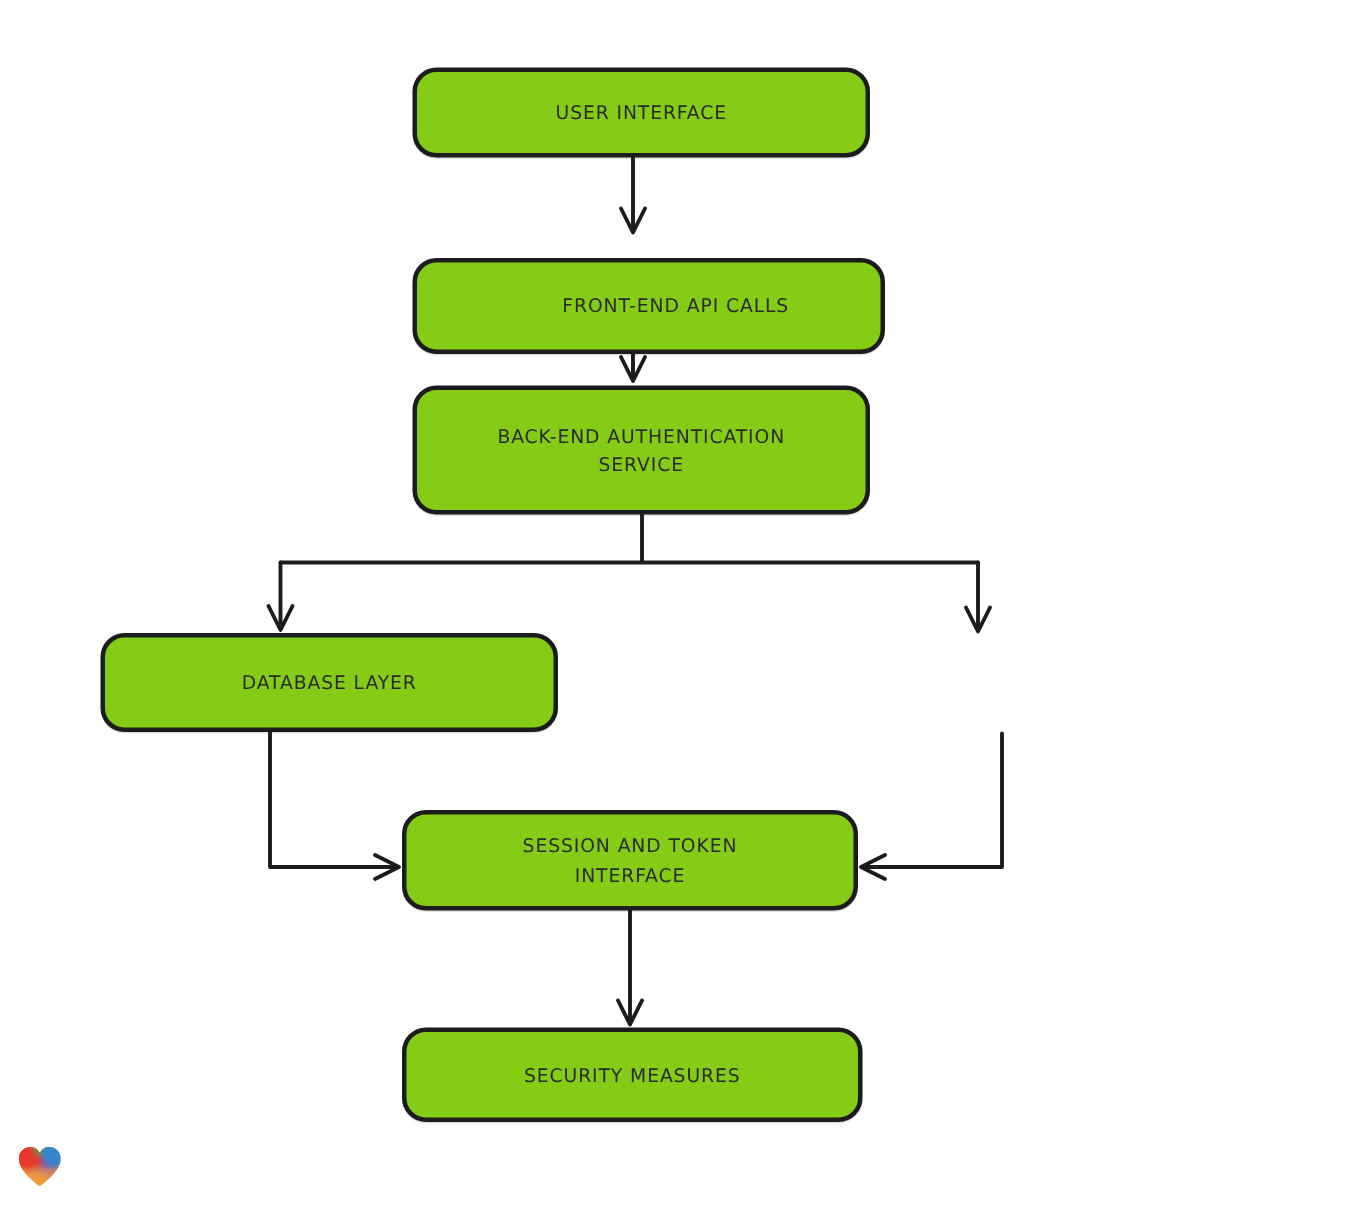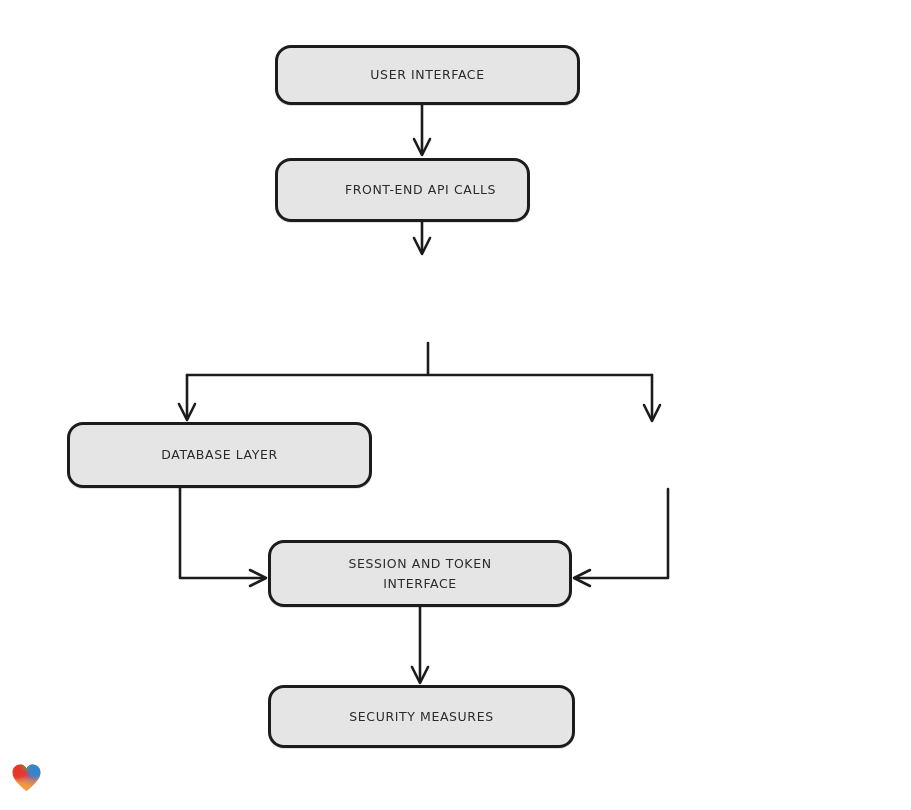--- a/index.html
+++ b/index.html
@@ -17,21 +17,21 @@
   }
   .edges {
     position: absolute;
     left: 0;
     top: 0;
     pointer-events: none;
   }
   .node {
     position: absolute;
     box-sizing: border-box;
-    background: #e5e5e5;
+    background: #84cc16;
     border: 3px solid #1c1c1c;
     border-radius: 16px;
     display: flex;
     align-items: center;
     justify-content: center;
     text-align: center;
     color: #2b2b2b;
     font-size: 12.5px;
     letter-spacing: 0.6px;
     line-height: 1.55;
@@ -75,24 +75,27 @@
     <path d="M590 570 L574 578 L590 586"></path>
 
     <path d="M420 607 L420 681"></path>
     <path d="M412 667 L420 683 L428 667"></path>
   </svg>
 
   <div class="node" style="left:275px; top:45px;  width:305px; height:60px;">
     <span>USER INTERFACE</span>
   </div>
 
-  <div class="node" style="left:275px; top:158px; width:255px; height:64px;padding-left:36px;">
+  <div class="node" style="left:275px; top:172px; width:315px; height:64px;padding-left:36px;">
     <span>FRONT-END API CALLS</span>
   </div>
 
+  <div class="node wrap-narrow" style="left:275px; top:257px; width:305px; height:86px;">
+    <span>BACK-END AUTHENTICATION SERVICE</span>
+  </div>
 
   <div class="node" style="left:67px;  top:422px; width:305px; height:66px;">
     <span>DATABASE LAYER</span>
   </div>
 
 
   <div class="node wrap-mid" style="left:268px; top:540px; width:304px; height:67px;">
     <span>SESSION AND TOKEN INTERFACE</span>
   </div>
 

